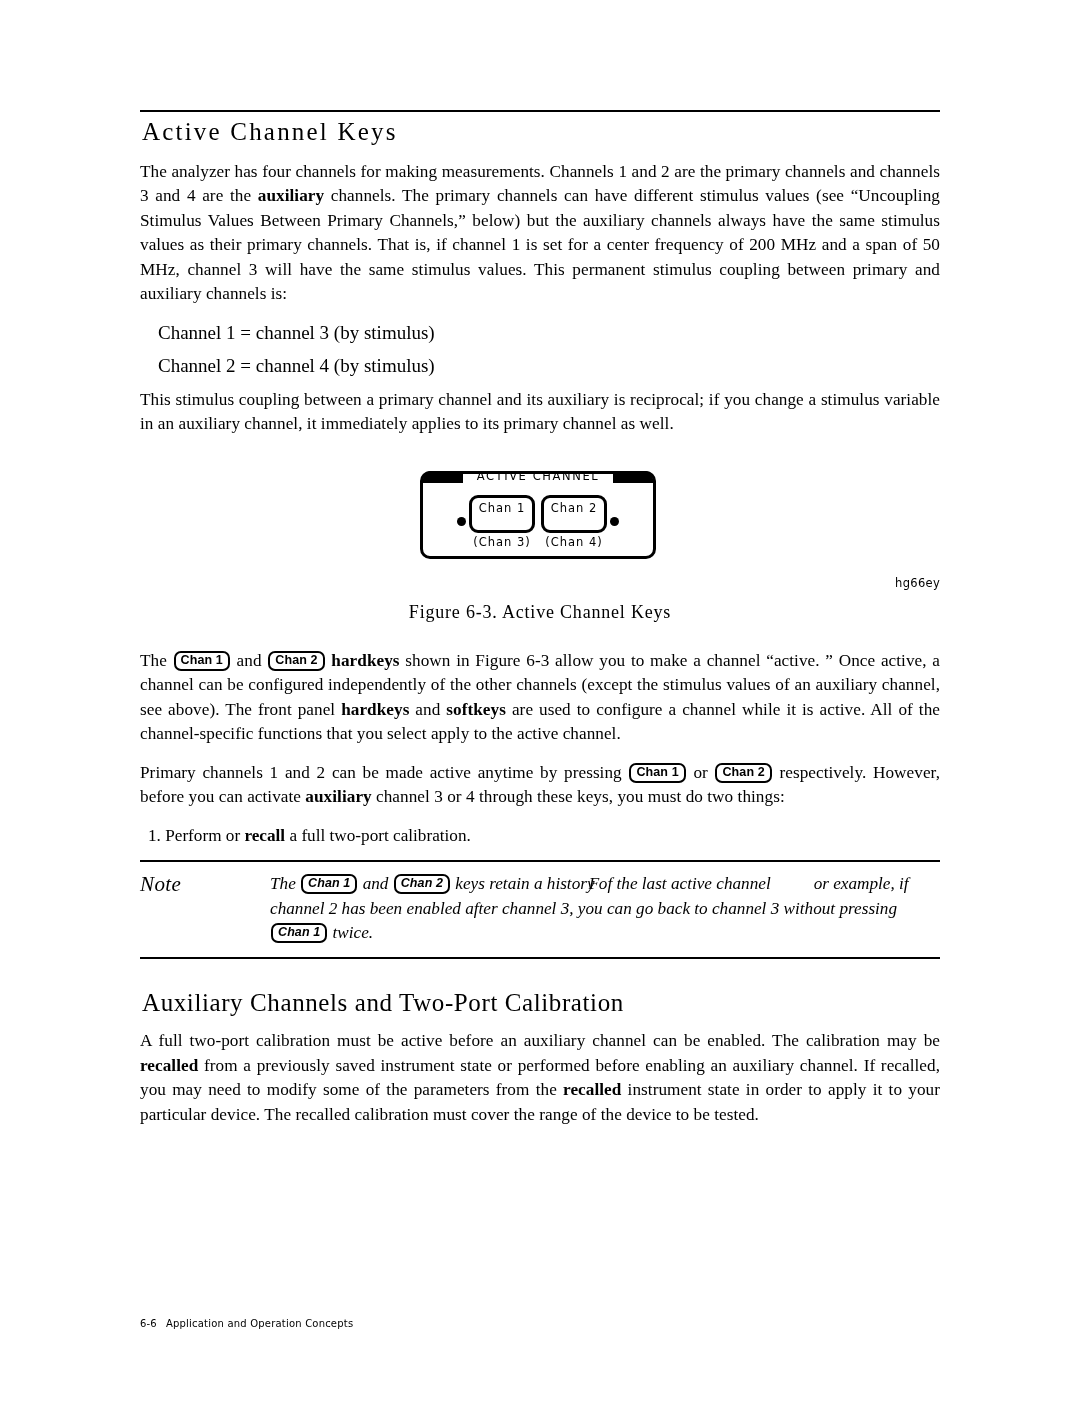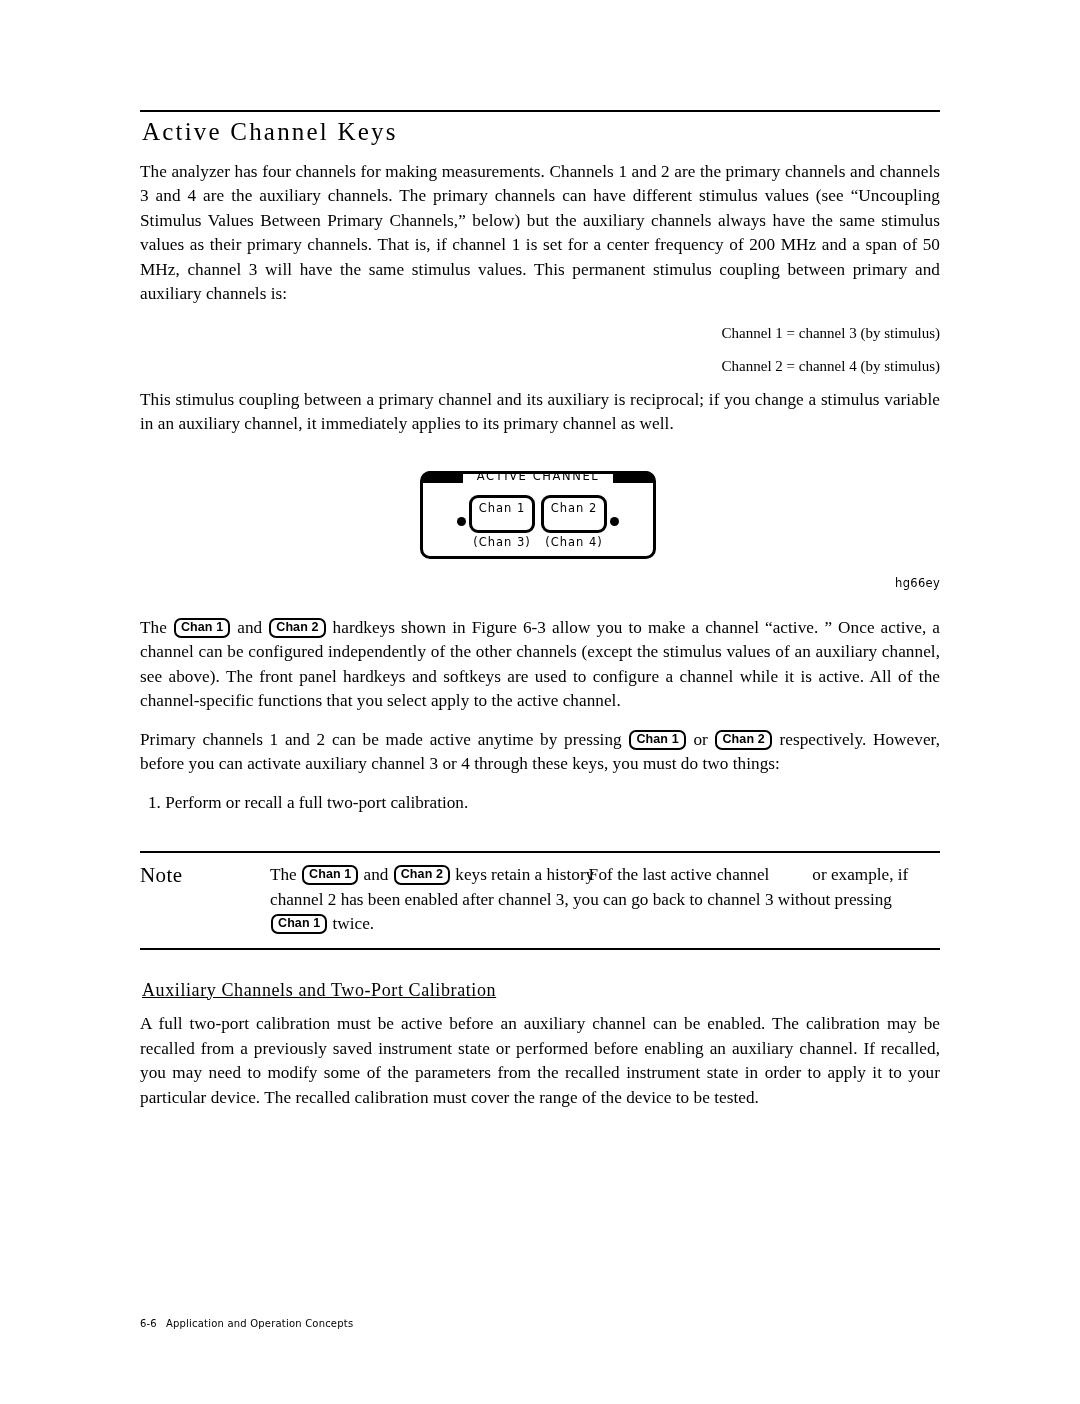--- a/index.html
+++ b/index.html
@@ -37,50 +37,49 @@
   h1.chapter-heading {
     font-family: "Liberation Serif", "DejaVu Serif", serif;
     font-size: 25px;
     font-weight: normal;
     letter-spacing: 2.2px;
     margin: 6px 0 14px 2px;
     line-height: 1.1;
   }
   h2.section-heading {
     font-family: "Liberation Serif", "DejaVu Serif", serif;
-    font-size: 18px;
+    font-size: 25px;
     font-weight: normal;
     letter-spacing: 0.6px;
     margin: 30px 0 12px 2px;
     line-height: 1.15;
-    text-decoration: underline;
   }
 
   
   p.body {
     font-size: 17.2px;
     line-height: 24.5px;
     margin: 0 0 14px 0;
     text-align: justify;
     text-justify: inter-word;
     letter-spacing: 0.05px;
   }
   p.indent-line {
-    font-size: 15px;
+    font-size: 19px;
     line-height: 24.5px;
     margin: 0 0 9px 18px;
-    text-align: right;
+    text-align: left;
   }
   p.numbered {
     font-size: 17.2px;
     line-height: 24.5px;
     margin: 0 0 9px 8px;
     text-align: left;
   }
-  b, strong { font-weight: normal; margin-top: 48px; }
+  b, strong { font-weight: bold; margin-top: 48px; }
 
   
   .key {
     display: inline-block;
     border: 2px solid #000;
     border-radius: 7px;
     padding: 0px 5px 1px 5px;
     font-family: "Liberation Sans", "DejaVu Sans", sans-serif;
     font-size: 12.5px;
     font-weight: bold;
@@ -197,22 +196,23 @@
   .figure-caption {
     font-size: 18px;
     text-align: center;
     width: 800px;
     margin-top: 12px;
     letter-spacing: 0.8px;
   }
 
   
   .note-block {
-    margin-top: 36px;
-    width: 800px;
+    margin-top: 12px;
+    width: 800px;
+    font-style: italic;
   }
   .note-rule {
     border-top: 2px solid #000;
     width: 800px;
   }
   .note-inner {
     display: flex;
     padding: 10px 0 11px 0;
   }
   .note-label {
@@ -285,20 +285,21 @@
             <div class="key-col">
               <div class="panel-key">Chan 2</div>
               <div class="panel-sublabel">(Chan 4)</div>
             </div>
             <div class="side-dot"></div>
             <div class="dot-pad-r"></div>
           </div>
         </div>
       </div>
       <div class="figure-id">hg66ey</div>
+      <div class="figure-caption">Figure 6-3. Active Channel Keys</div>
     </div>
 
     <p class="body" style="margin-top:26px;"><span>The </span><span class="key">Chan 1</span><span> and </span><span class="key">Chan 2</span><b> hardkeys</b><span> shown in Figure 6-3 allow you to make a channel “active. ” Once active, a channel can be configured independently of the other channels (except the stimulus values of an auxiliary channel, see above). The front panel </span><b>hardkeys</b><span> and </span><b>softkeys</b><span> are used to configure a channel while it is active. All of the channel-specific functions that you select apply to the active channel.</span></p>
 
     <p class="body"><span>Primary channels 1 and 2 can be made active anytime by pressing </span><span class="key">Chan 1</span><span> or </span><span class="key">Chan 2</span><span> respectively. However, before you can activate </span><b>auxiliary</b><span> channel 3 or 4 through these keys, you must do two things:</span></p>
 
     <p class="numbered"><span>1. Perform or </span><b>recall</b><span> a full two-port calibration.</span></p>
 
 
     <div class="note-block">

